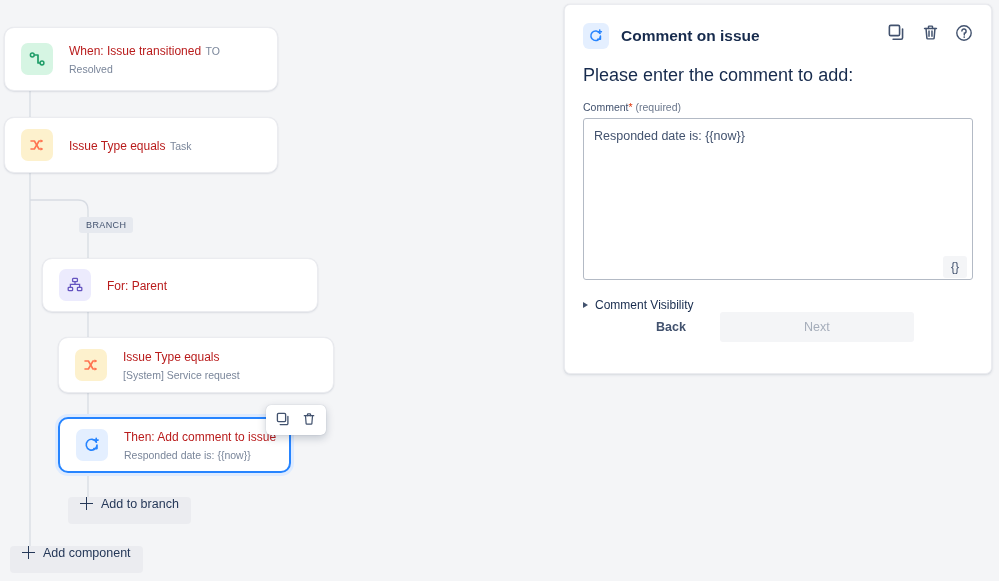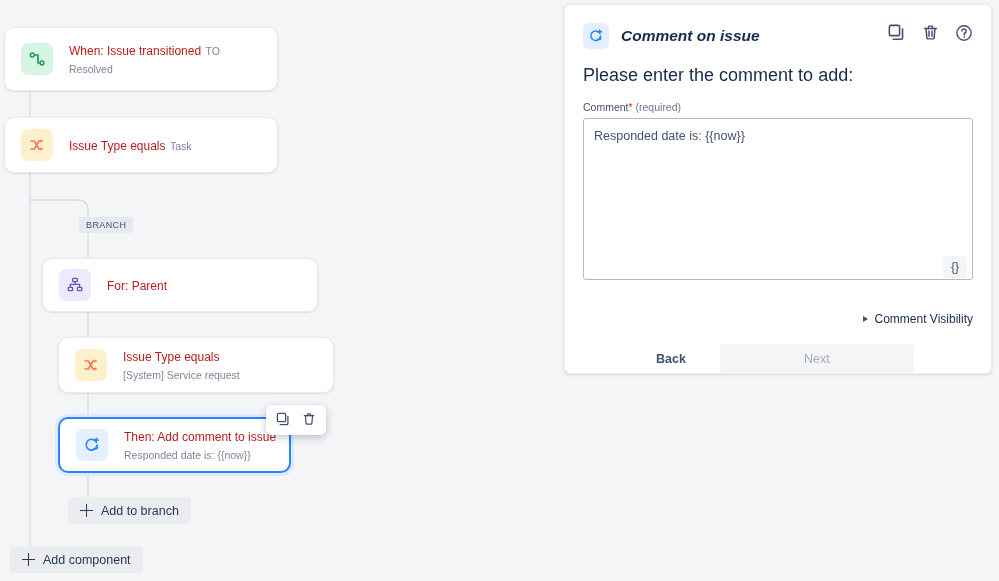--- a/index.html
+++ b/index.html
@@ -63,21 +63,21 @@
     position: absolute; left: 62px; top: 217px;
     background: #e6e9ef; color: #42526e;
     font-size: 9px; letter-spacing: .4px;
     padding: 3px 7px; border-radius: 3px; margin-left: 17px;
   }
 
   .addbtn {
     position: absolute;
     background: #ebecf0; border: none; border-radius: 4px;
     color: #253858; font-size: 12.5px; font-family: inherit;
-    display: flex; align-items: center; gap: 8px;
+    display: flex; align-items: flex-start; gap: 8px;
     padding: 0 12px; height: 27px; cursor: pointer;
   }
   #add-to-branch { left: 68px; top: 497px; }
   #add-component { left: 10px; top: 546px; }
   .plus {
     position: relative; width: 13px; height: 13px; flex: 0 0 13px;
   }
   .plus::before, .plus::after {
     content: ""; position: absolute; background: #253858;
   }
@@ -103,21 +103,21 @@
   .panel {
     position: absolute; left: 564px; top: 4px;
     width: 428px; height: 370px;
     background: #ffffff;
     border: 1px solid #ebecf0;
     border-radius: 6px;
     box-shadow: 0 1px 3px rgba(9,30,66,0.13), 0 0 1px rgba(9,30,66,0.10);
   }
   .panel-head {
     display: flex; align-items: center;
-    padding: 18px 8px 0 18px; position: relative; font-style: italic;
+    padding: 18px 8px 0 18px; position: relative;
   }
   .panel-head .ico { width: 26px; height: 26px; border-radius: 6px;
     display: flex; align-items: center; justify-content: center; flex: 0 0 26px; }
   .panel-title {
     margin-left: 12px; font-size: 15.5px; color: #172b4d; font-weight: bold;
   }
   .head-icons {
     position: absolute; right: 16px; top: 18px;
     display: flex; align-items: center; gap: 12px;
   }
@@ -155,33 +155,33 @@
   }
   .cbox::after {
     content: ""; position: absolute; left: 4px; top: 1.5px;
     width: 4px; height: 7.5px; border: solid #fff;
     border-width: 0 1.8px 1.8px 0; transform: rotate(42deg);
   }
   .checklabel { font-size: 12px; color: #172b4d; line-height: 15px; }
 
   .disclosure {
     display: flex; align-items: center; gap: 7px;
-    margin-top: 28px; cursor: pointer; justify-content: flex-end;
+    margin-top: 14px; cursor: pointer;
   }
   .chev {
     width: 0; height: 0; flex: 0 0 auto;
     border-left: 5px solid #42526e;
     border-top: 3.6px solid transparent;
     border-bottom: 3.6px solid transparent;
   }
   .disclosure span { font-size: 12px; color: #172b4d; }
 
   .panel-actions {
     display: flex; align-items: center; justify-content: center;
-    gap: 20px; margin-top: 18px;
+    gap: 20px; 
   }
   .btn-back {
     background: transparent; border: none; cursor: pointer;
     font-family: inherit; font-size: 12.5px; font-weight: bold; color: #42526e;
     padding: 7px 14px; border-radius: 3px;
   }
   .btn-next {
     background: #f4f5f7; border: none; border-radius: 3px;
     font-family: inherit; font-size: 12.5px; color: #a5adba;
     width: 194px; height: 30px; cursor: default;

